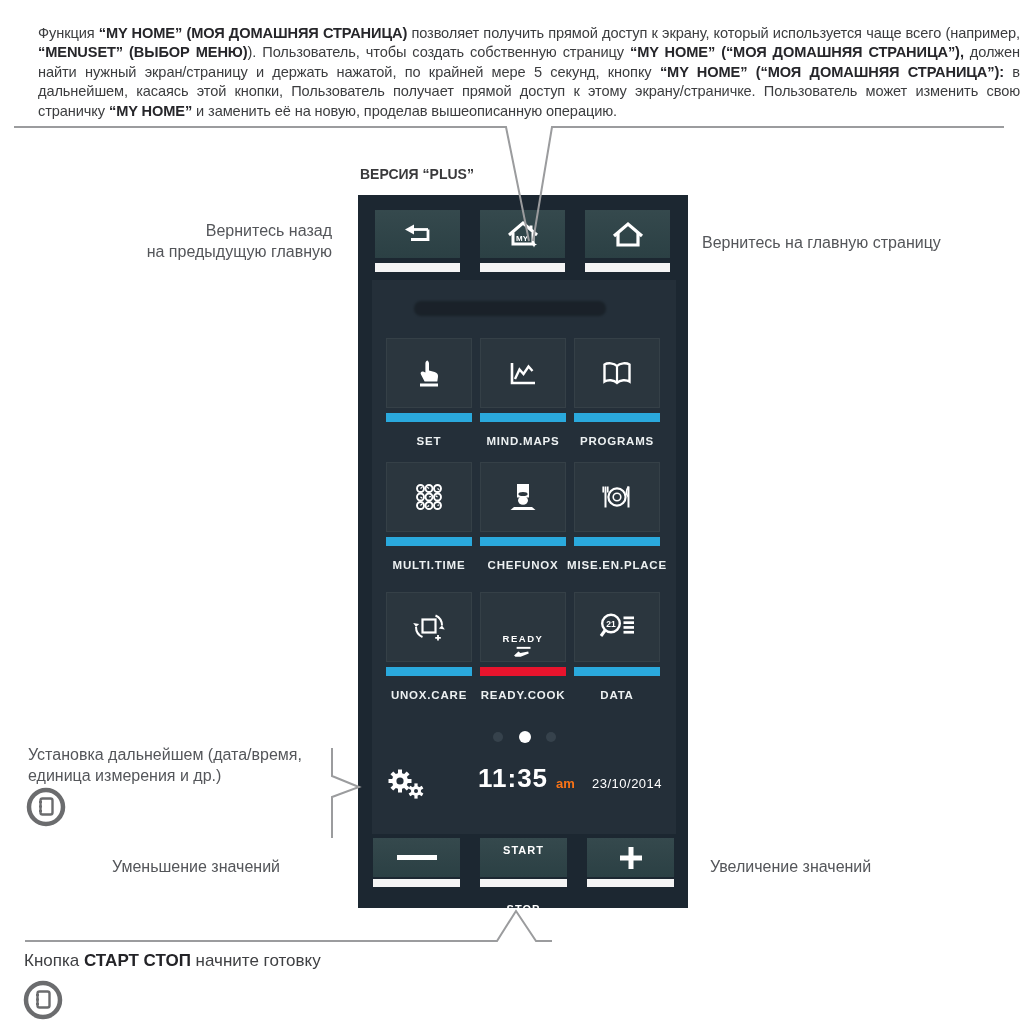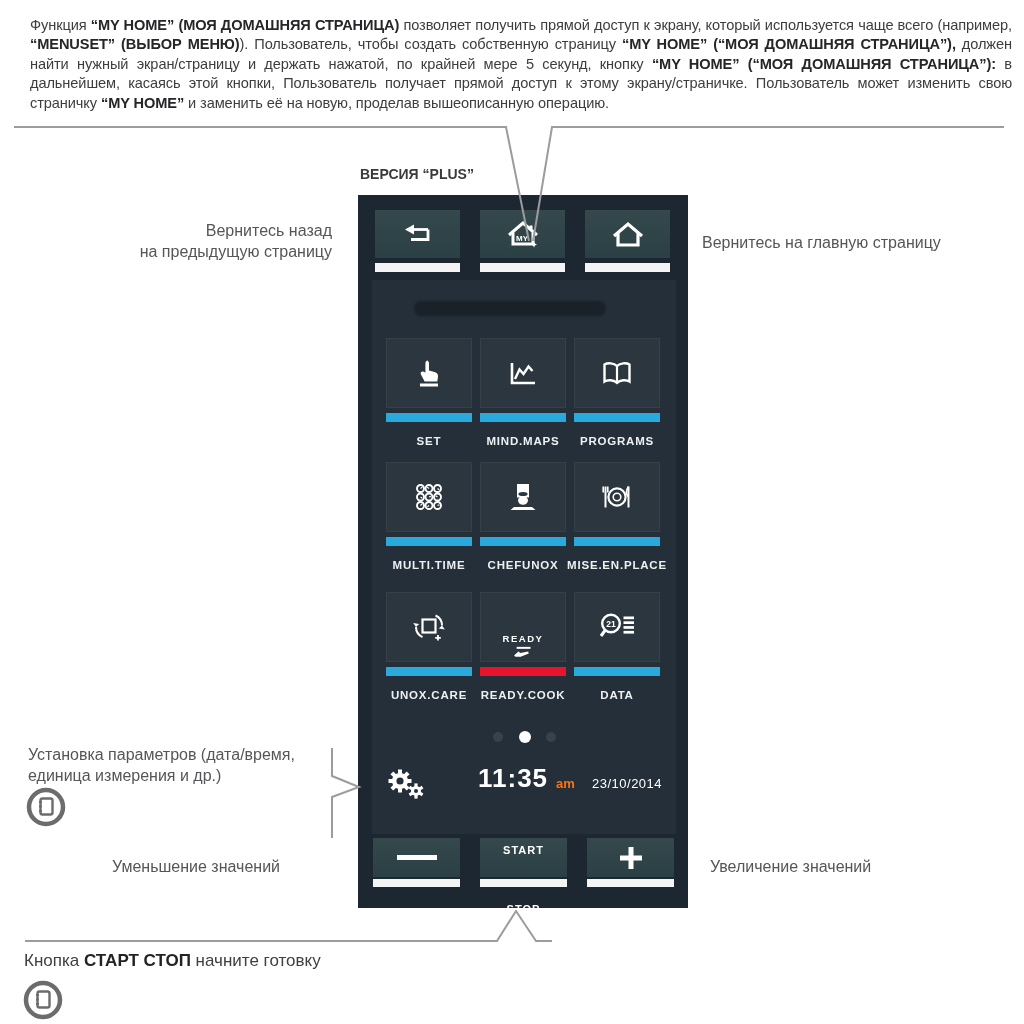--- a/index.html
+++ b/index.html
@@ -1,19 +1,19 @@
 <!DOCTYPE html>
 <html><head>
 <meta charset="utf-8">
 <style>
   html,body{margin:0;padding:0;background:#fff;}
   #page{position:relative;width:1024px;height:1024px;background:#fff;overflow:hidden;
         font-family:"Liberation Sans",sans-serif;}
   
-  #intro{position:absolute;left:22px;top:8px;width:982px;margin:8px;
+  #intro{position:absolute;left:22px;top:8px;width:982px;margin:16px;
          font-size:14.6px;line-height:19.4px;color:#3c3d3f;text-align:justify;letter-spacing:-0.1px;}
   #intro .b{font-weight:bold;color:#26262a;}
   
   #lines{position:absolute;left:0;top:0;z-index:6;pointer-events:none;}
   
   #version{position:absolute;left:360px;top:166px;font-size:14px;font-weight:bold;color:#3a3a3c;}
   
   .ann{position:absolute;font-size:16px;color:#54565a;line-height:21px;}
   #ann-back{left:60px;top:220px;width:272px;text-align:right;}
   #ann-home{left:702px;top:232px;}
@@ -69,25 +69,25 @@
     <path d="M14,127 H506 L529,241" fill="none" stroke="#9b9c9e" stroke-width="2"></path>
     <path d="M1004,127 H552 L533,241" fill="none" stroke="#9b9c9e" stroke-width="2"></path>
     <path d="M332,748 V776 L359,787 L332,797 V838" fill="none" stroke="#9b9c9e" stroke-width="2"></path>
     <path d="M25,941 H497 L516,911 L536,941 H552" fill="none" stroke="#9b9c9e" stroke-width="2"></path>
   </svg>
 
   <div id="version">ВЕРСИЯ “PLUS”</div>
 
   <div id="ann-back" class="ann">
     <div>Вернитесь назад</div>
-    <div>на предыдущую страницу</div>
+    <div>на предыдущую главную</div>
   </div>
   <div id="ann-home" class="ann">Вернитесь на главную страницу</div>
   <div id="ann-settings" class="ann">
-    <div>Установка параметров (дата/время,</div>
+    <div>Установка дальнейшем (дата/время,</div>
     <div>единица измерения и др.)</div>
   </div>
   <div id="ann-decrease" class="ann">Уменьшение значений</div>
   <div id="ann-increase" class="ann">Увеличение значений</div>
 
   <div id="caption"><span>Кнопка </span><span class="b">СТАРТ СТОП</span><span> начните готовку</span></div>
 
   <div id="ref1" class="reficon">
     <svg width="40" height="40" viewBox="0 0 40 40">
       <circle cx="20" cy="20" r="17" fill="none" stroke="#6b6c6e" stroke-width="4.5"></circle>

